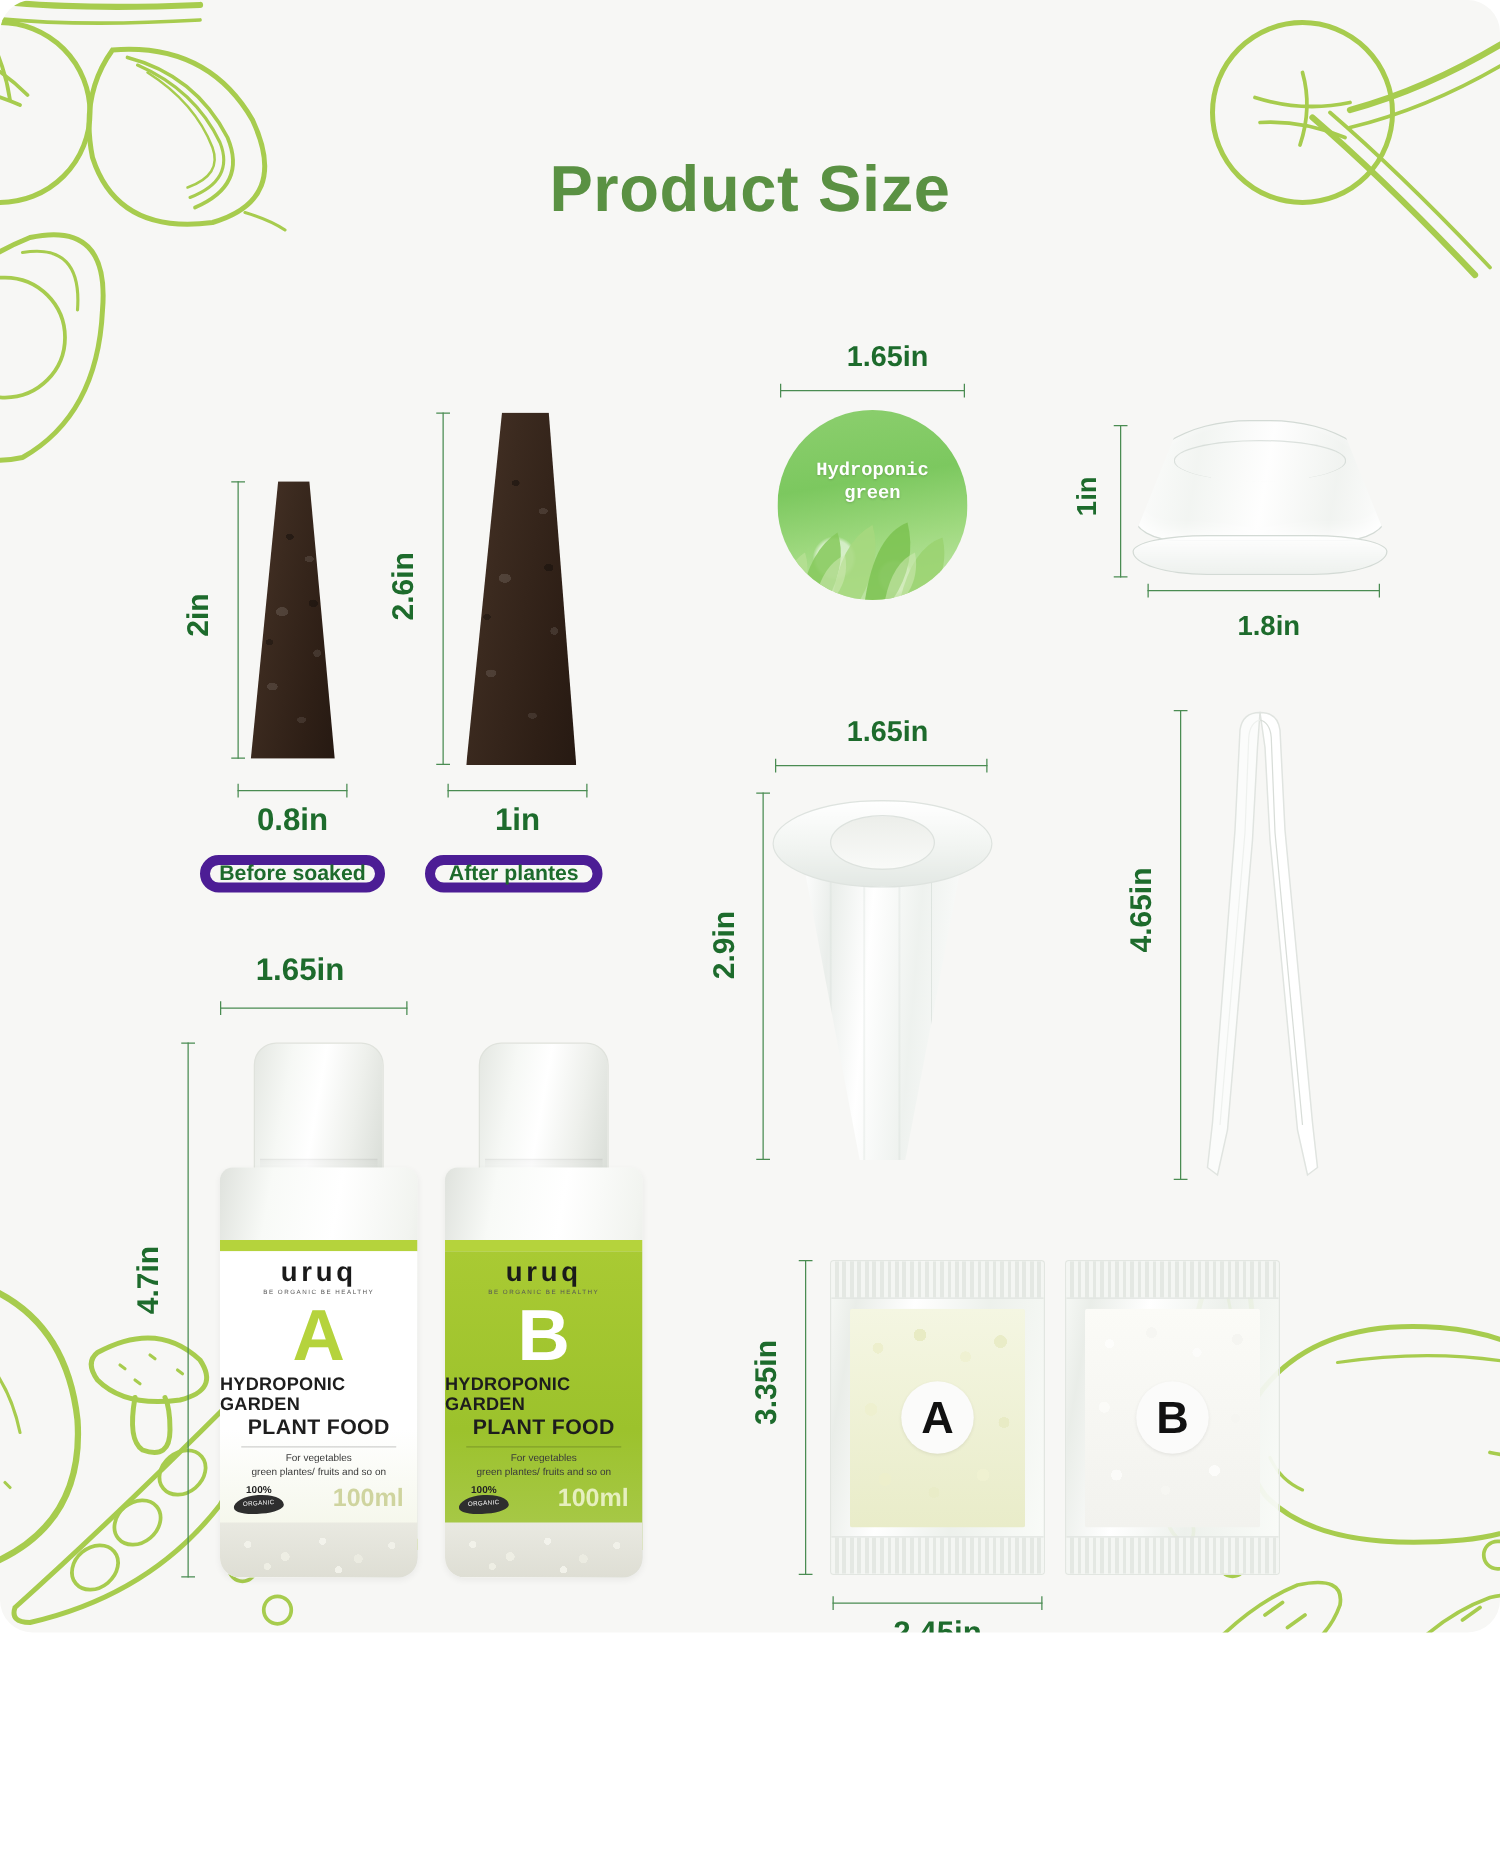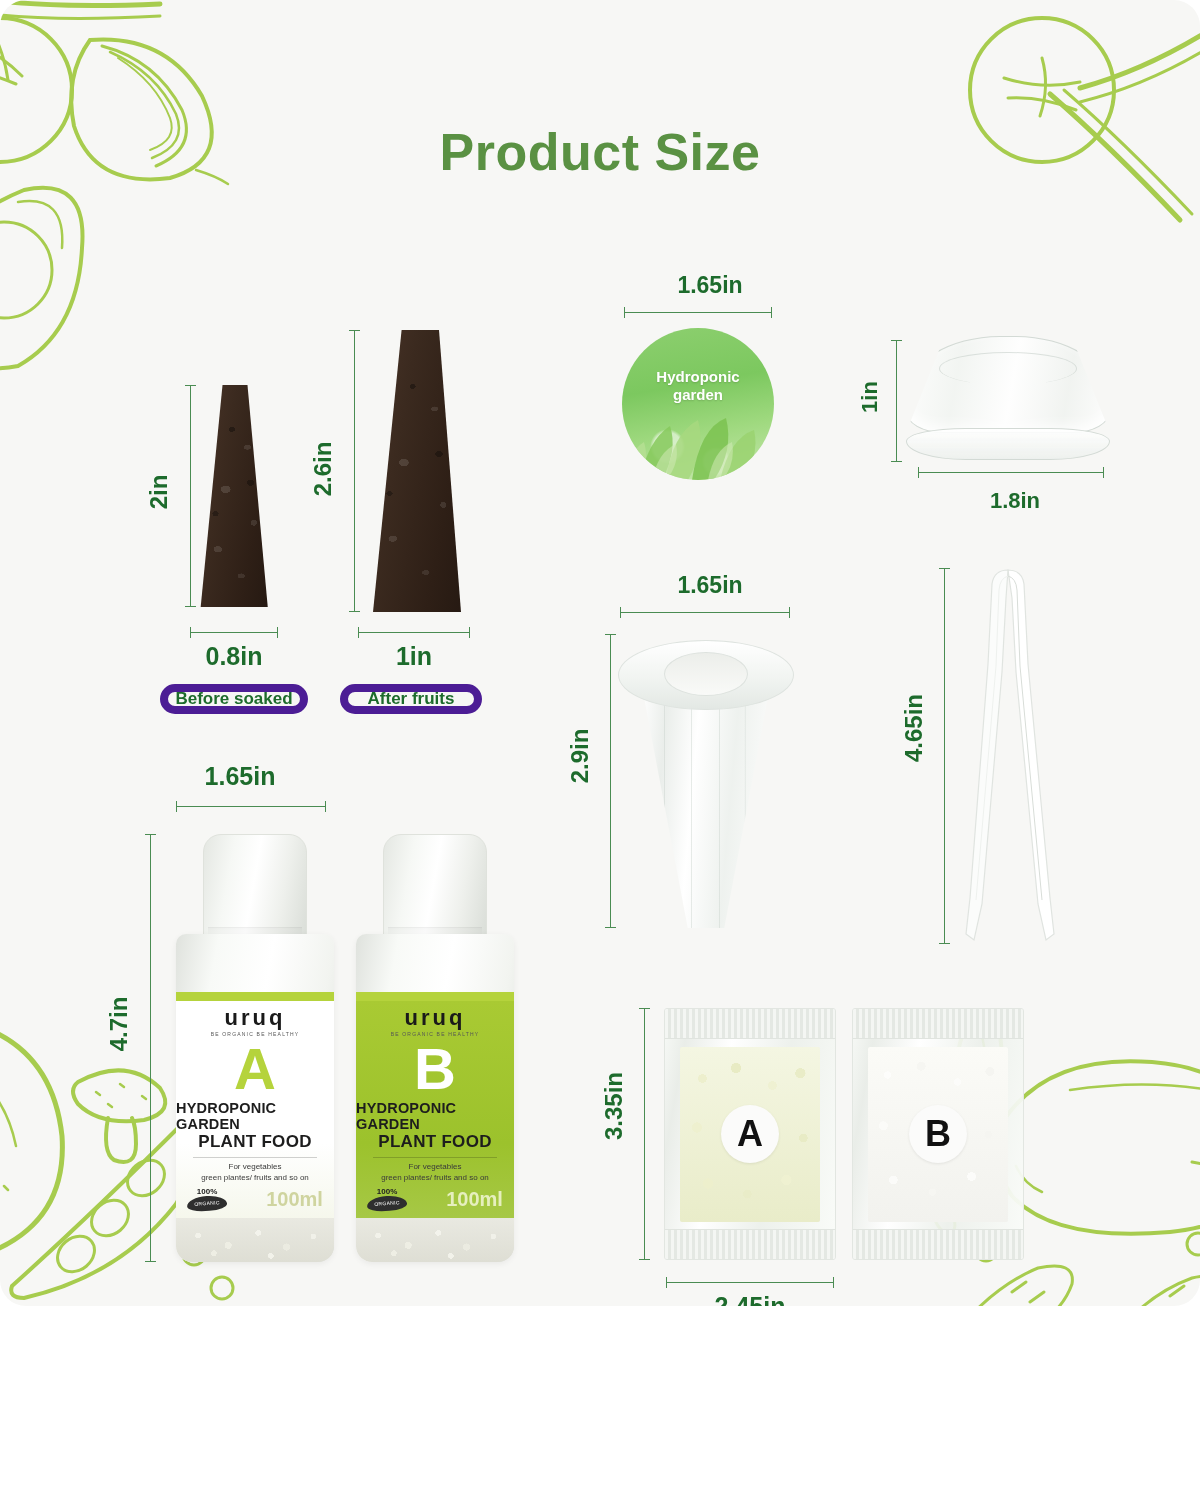--- a/index.html
+++ b/index.html
@@ -78,20 +78,21 @@
   .sponge-2 i { clip-path: polygon(36% 0%, 70% 0%, 90% 100%, 10% 100%); }
 
   
   .sticker {
     position: absolute; border-radius: 50%;
     background:
       radial-gradient(circle at 30% 78%, rgba(255,255,255,.55) 0 9%, transparent 11%),
       radial-gradient(circle at 62% 88%, rgba(255,255,255,.40) 0 7%, transparent 9%),
       linear-gradient(170deg, #8dcf6f 0%, #7cc85f 38%, #9fd97f 66%, #c8e8ae 100%);
     overflow: hidden;
+    font-family: Liberation Mono, monospace;
   }
   .sticker .leafwrap { position:absolute; inset:0; }
   .sticker .txt {
     position: absolute; top: 26%; left: 0; width: 100%;
     text-align: center; color: #fff; font-weight: 700;
     font-size: 15px; line-height: 1.25; text-shadow: 0 1px 2px rgba(0,0,0,.16);
   }
 
   
   .bottle { position: absolute; }
@@ -362,41 +363,41 @@
   <div class="dim-label" style="left:174px; top:642px; width:120px; text-align:center; font-size:25px;">0.8in</div>
   <div class="pill" style="left:160px; top:684px; width:148px; height:30px;">Before soaked</div>
 
   <div class="sponge sponge-2" style="left:362px; top:330px; width:110px; height:282px;">
       <i></i>
     </div>
   <div class="vline" style="left:354px; top:330px; height:282px;"></div>
   <div class="dim-v-label" style="left:288px; top:455px; width:70px; text-align:center; font-size:24px;">2.6in</div>
   <div class="hline" style="left:358px; top:632px; width:112px;"></div>
   <div class="dim-label" style="left:354px; top:642px; width:120px; text-align:center; font-size:25px;">1in</div>
-  <div class="pill" style="left:340px; top:684px; width:142px; height:30px;">After fruits</div>
+  <div class="pill" style="left:340px; top:684px; width:142px; height:30px;">After plantes</div>
 
   <div class="dim-label" style="left:600px; top:272px; width:220px; text-align:center; font-size:23px;">1.65in</div>
   <div class="hline" style="left:624px; top:312px; width:148px;"></div>
   <div class="sticker" style="left:622px; top:328px; width:152px; height:152px;">
     <svg class="leafwrap" viewBox="0 0 152 152">
       <g fill="#86c95c" opacity=".85">
         <path d="M18 152 Q26 112 48 98 Q56 122 40 152Z"></path>
         <path d="M44 152 Q50 106 76 92 Q84 120 66 152Z" fill="#a7d97f"></path>
         <path d="M70 152 Q78 100 104 90 Q112 122 92 152Z" fill="#7cc250"></path>
         <path d="M98 152 Q108 110 132 102 Q138 128 120 152Z" fill="#9ad370"></path>
         <path d="M4 152 Q6 124 22 114 Q28 134 16 152Z" fill="#b6e093"></path>
       </g>
       <g fill="#cfeab4" opacity=".55">
         <path d="M30 152 Q36 124 54 116 Q58 136 44 152Z"></path>
         <path d="M86 152 Q92 122 110 114 Q114 136 100 152Z"></path>
       </g>
     </svg>
     <div class="txt">
       <span>Hydroponic</span><br>
-      <span>garden</span>
+      <span>green</span>
     </div>
   </div>
 
   <div class="dome" style="left:906px; top:336px; width:204px; height:124px;">
     <div class="glass"></div>
     <div class="rim"></div>
   </div>
   <div class="vline" style="left:896px; top:340px; height:122px;"></div>
   <div class="dim-v-label" style="left:840px; top:384px; width:60px; text-align:center; font-size:22px;">1in</div>
   <div class="hline" style="left:918px; top:472px; width:186px;"></div>

